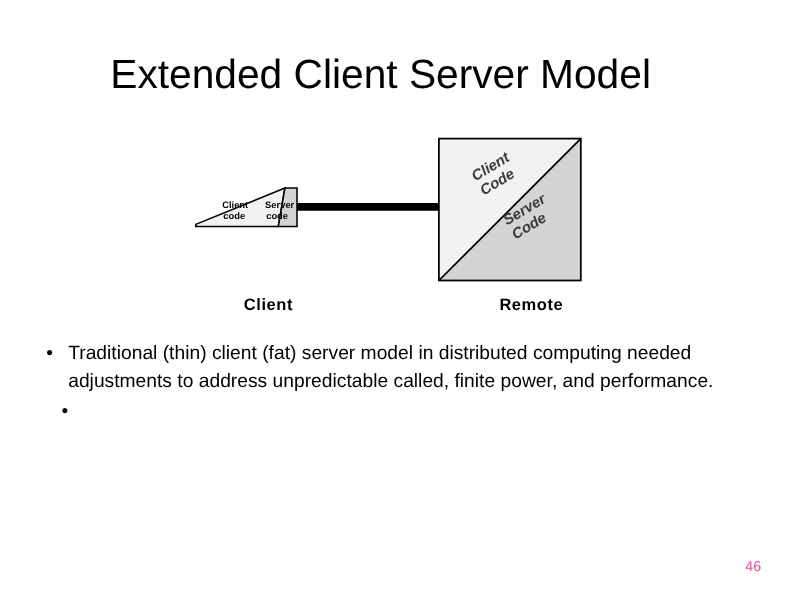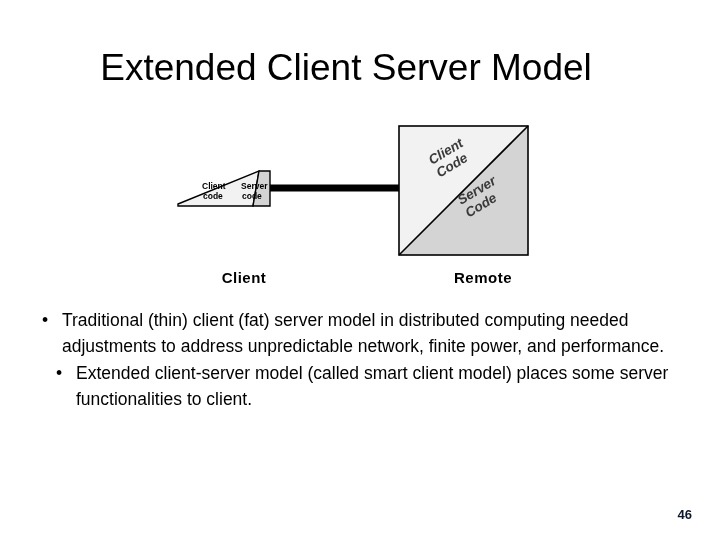--- a/index.html
+++ b/index.html
@@ -95,22 +95,21 @@
     font-size: 17.5px;
     line-height: 25.5px;
   }
 
   
   #page-number {
     position: absolute;
     right: 28px;
     bottom: 18px;
     font-size: 13px;
-    color: #0f172a;
-    font-weight: bold;
+    color: #ec4899;
   }
 </style>
 </head>
 <body>
 
 <div id="slide-title">Extended Client Server Model</div>
 
 <div id="diagram">
   <svg width="720" height="190" viewBox="0 0 720 190" xmlns="http://www.w3.org/2000/svg">
 
@@ -148,21 +147,20 @@
     </g>
   </svg>
 </div>
 
 <div id="label-local">Client</div>
 <div id="label-remote">Remote</div>
 
 <ul id="body-list">
   <li>
     <span class="bullet-dot">•</span>
-    <span>Traditional (thin) client (fat) server model in distributed computing needed adjustments to address unpredictable network, finite power, and performance.</span>
+    <span>Traditional (thin) client (fat) server model in distributed computing needed adjustments to address unpredictable called, finite power, and performance.</span>
   </li>
   <li>
     <span class="bullet-dot">•</span>
-    <span>Extended client-server model (called smart client model) places some server functionalities to client.</span>
   </li>
 </ul>
 
 <div id="page-number">46</div>
 
 </body></html>

